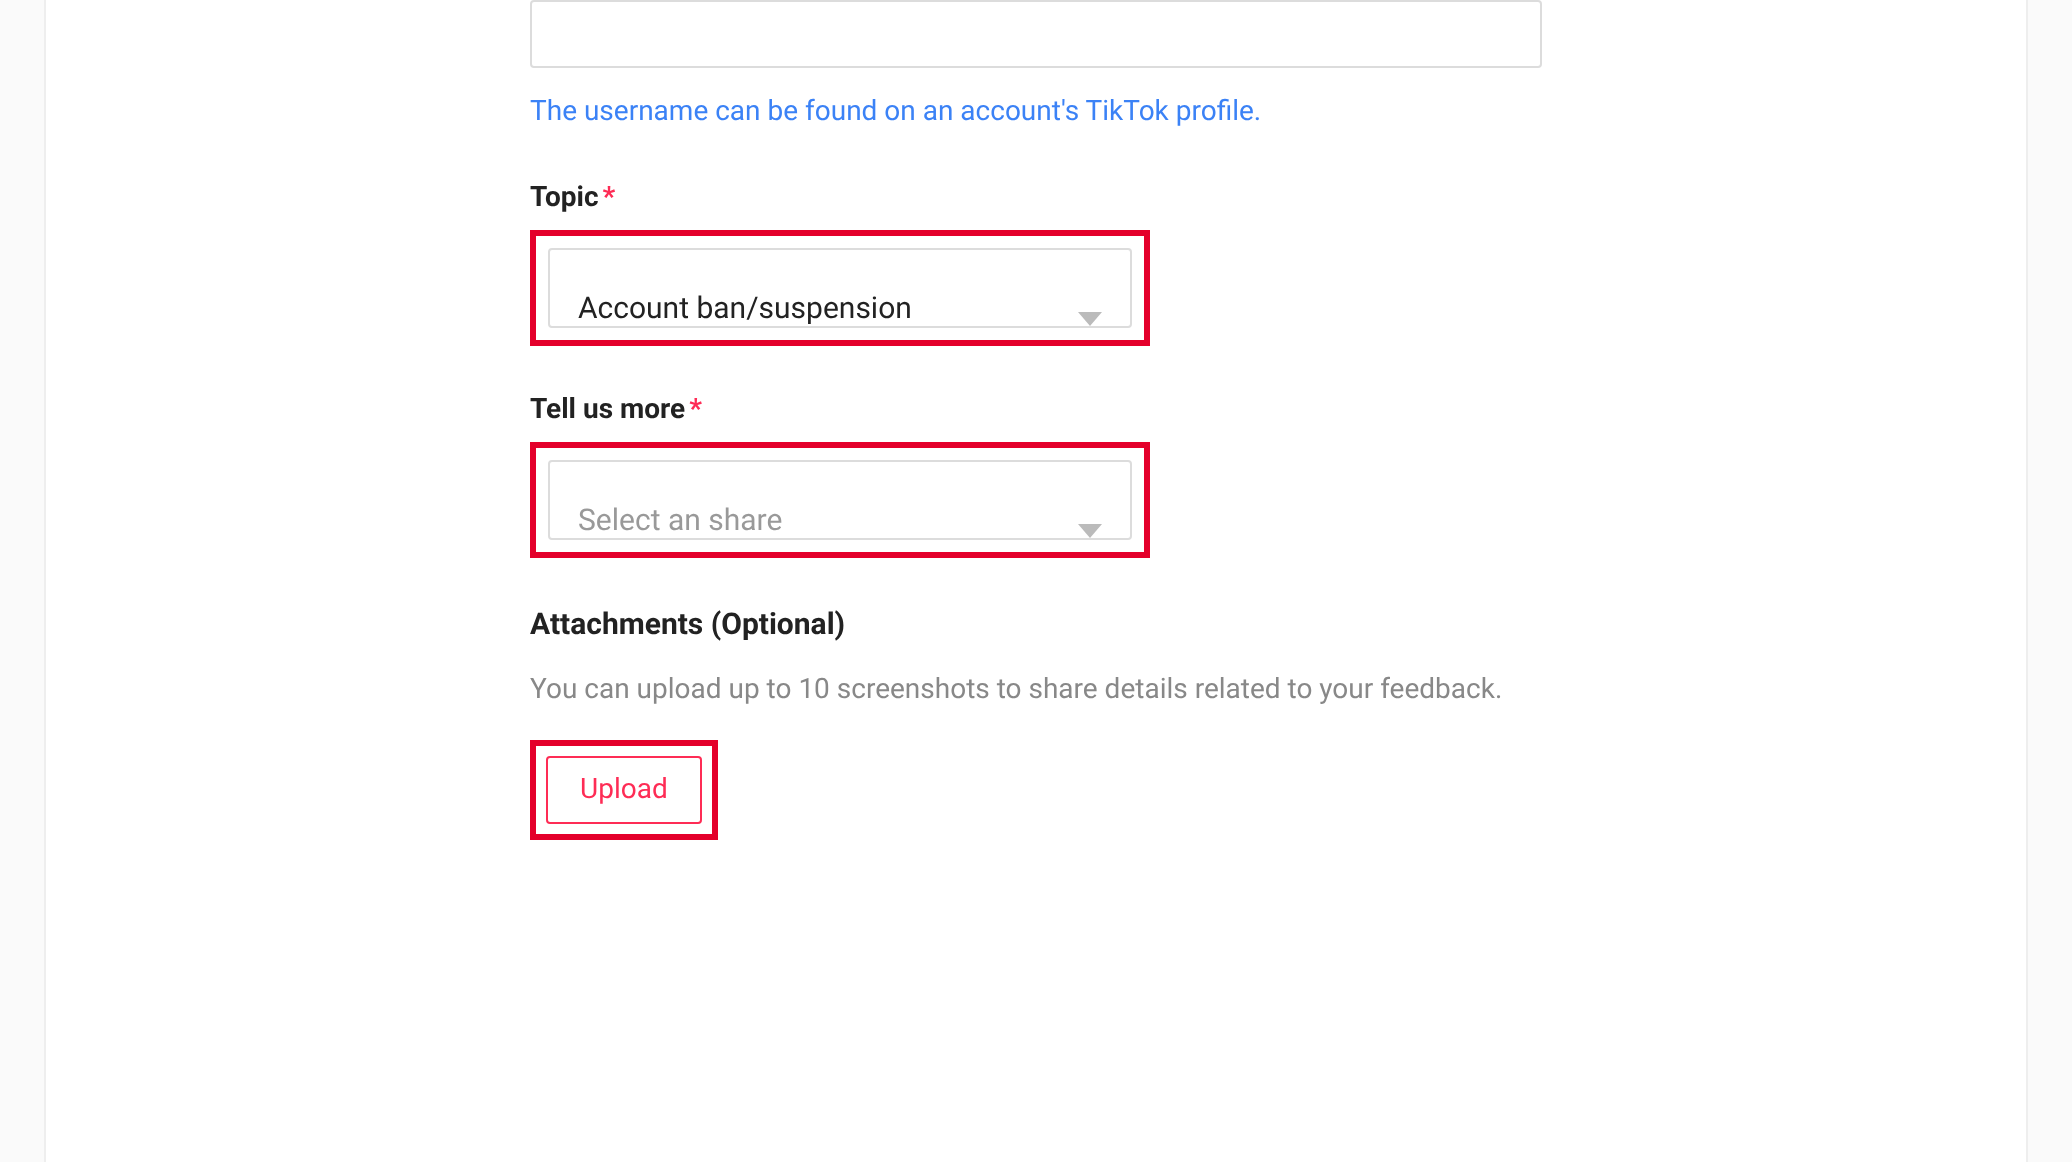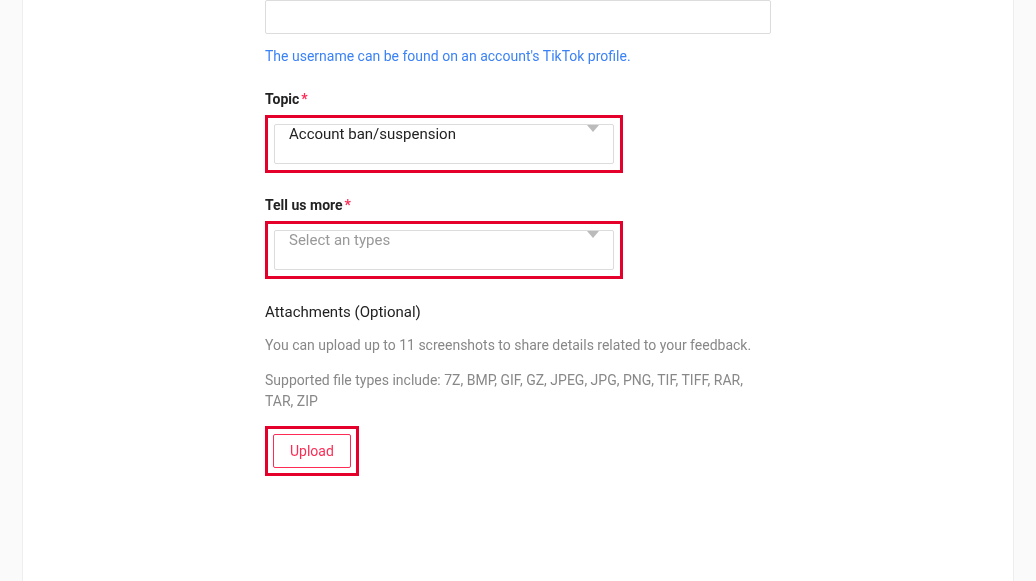--- a/index.html
+++ b/index.html
@@ -58,27 +58,27 @@
       margin-left: 2px;
     }
     .highlight-box {
       border: 3px solid #e4002b;
       padding: 6px;
       margin-bottom: 18px;
       display: inline-block;
     }
     .select-wrapper {
       position: relative;
-      width: 340px;
+      width: 292px;
       height: 40px;
       border: 1px solid #dcdcdc;
       border-radius: 2px;
       background: #fff;
       display: flex;
-      align-items: flex-start;
+      align-items: flex-end;
       padding: 0 14px;
       cursor: pointer;
     }
     .select-value {
       font-size: 15px;
       color: #222;
       flex: 1;
     }
     .select-placeholder {
       color: #999;
@@ -102,21 +102,21 @@
       height: 88px;
       border: 1px solid #dcdcdc;
       border-radius: 2px;
       resize: both;
       padding: 8px;
       font-family: inherit;
       font-size: 14px;
     }
     .section-heading {
       font-size: 15px;
-      font-weight: 400;
+      font-weight: 700;
       color: #222;
       margin-bottom: 14px;
     }
     .info-text {
       font-size: 14px;
       color: #888;
       line-height: 1.5;
       margin-bottom: 14px;
     }
     .upload-highlight {
@@ -158,28 +158,27 @@
           </div>
         </div>
       </div>
 
       <div class="field-group">
         <label class="field-label">
           <span>Tell us more</span><span class="required">*</span>
         </label>
         <div class="highlight-box">
           <div class="select-wrapper">
-            <span class="select-value select-placeholder">Select an types</span>
+            <span class="select-value select-placeholder">Select an share</span>
             <span class="chevron-icon"></span>
           </div>
         </div>
       </div>
 
 
       <h3 class="section-heading">Attachments (Optional)</h3>
-      <p class="info-text">You can upload up to 11 screenshots to share details related to your feedback.</p>
-      <p class="info-text">Supported file types include: 7Z, BMP, GIF, GZ, JPEG, JPG, PNG, TIF, TIFF, RAR, TAR, ZIP</p>
+      <p class="info-text">You can upload up to 10 screenshots to share details related to your feedback.</p>
       <div class="upload-highlight">
         <button class="upload-btn">Upload</button>
       </div>
     </div>
   </div>
 </div>
 
 </body></html>

